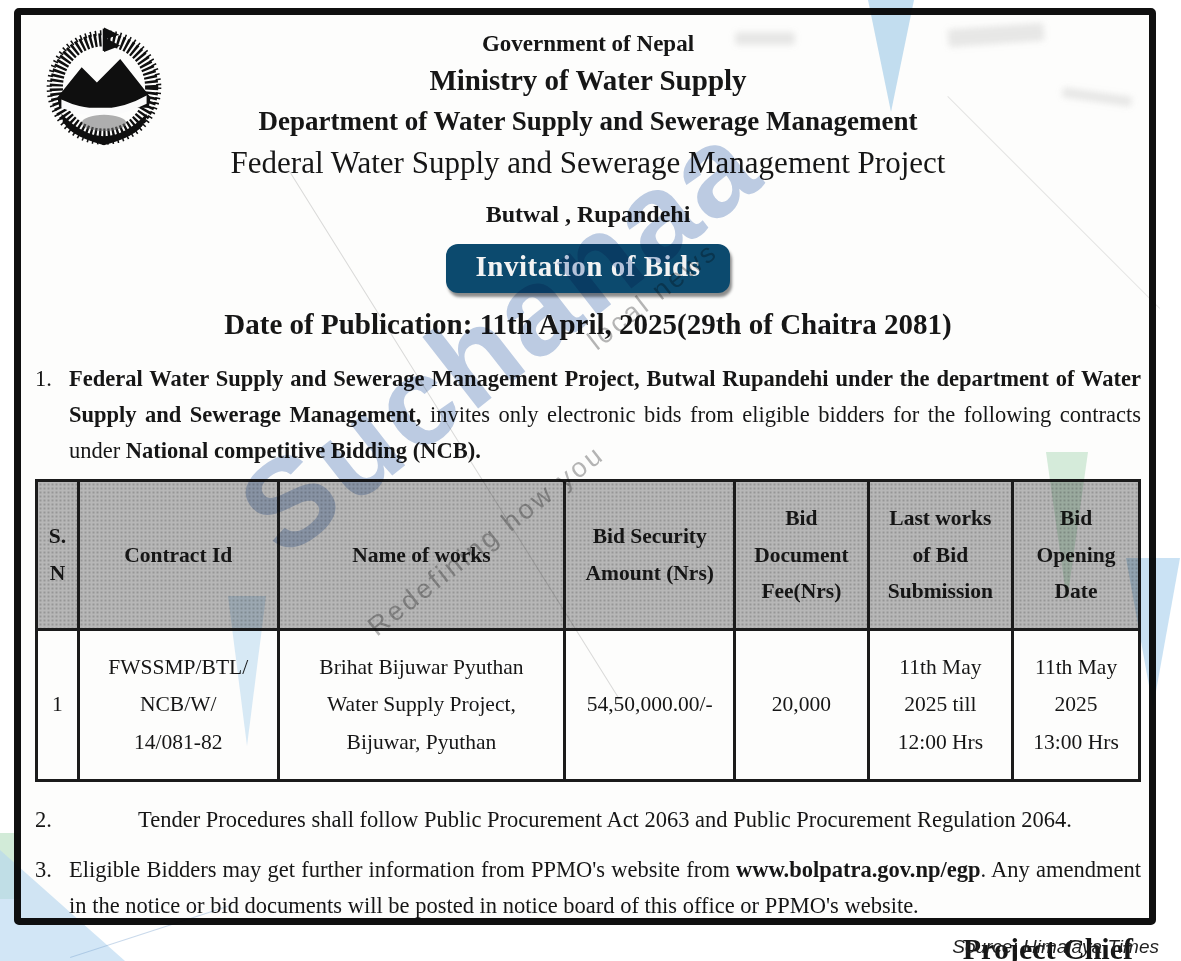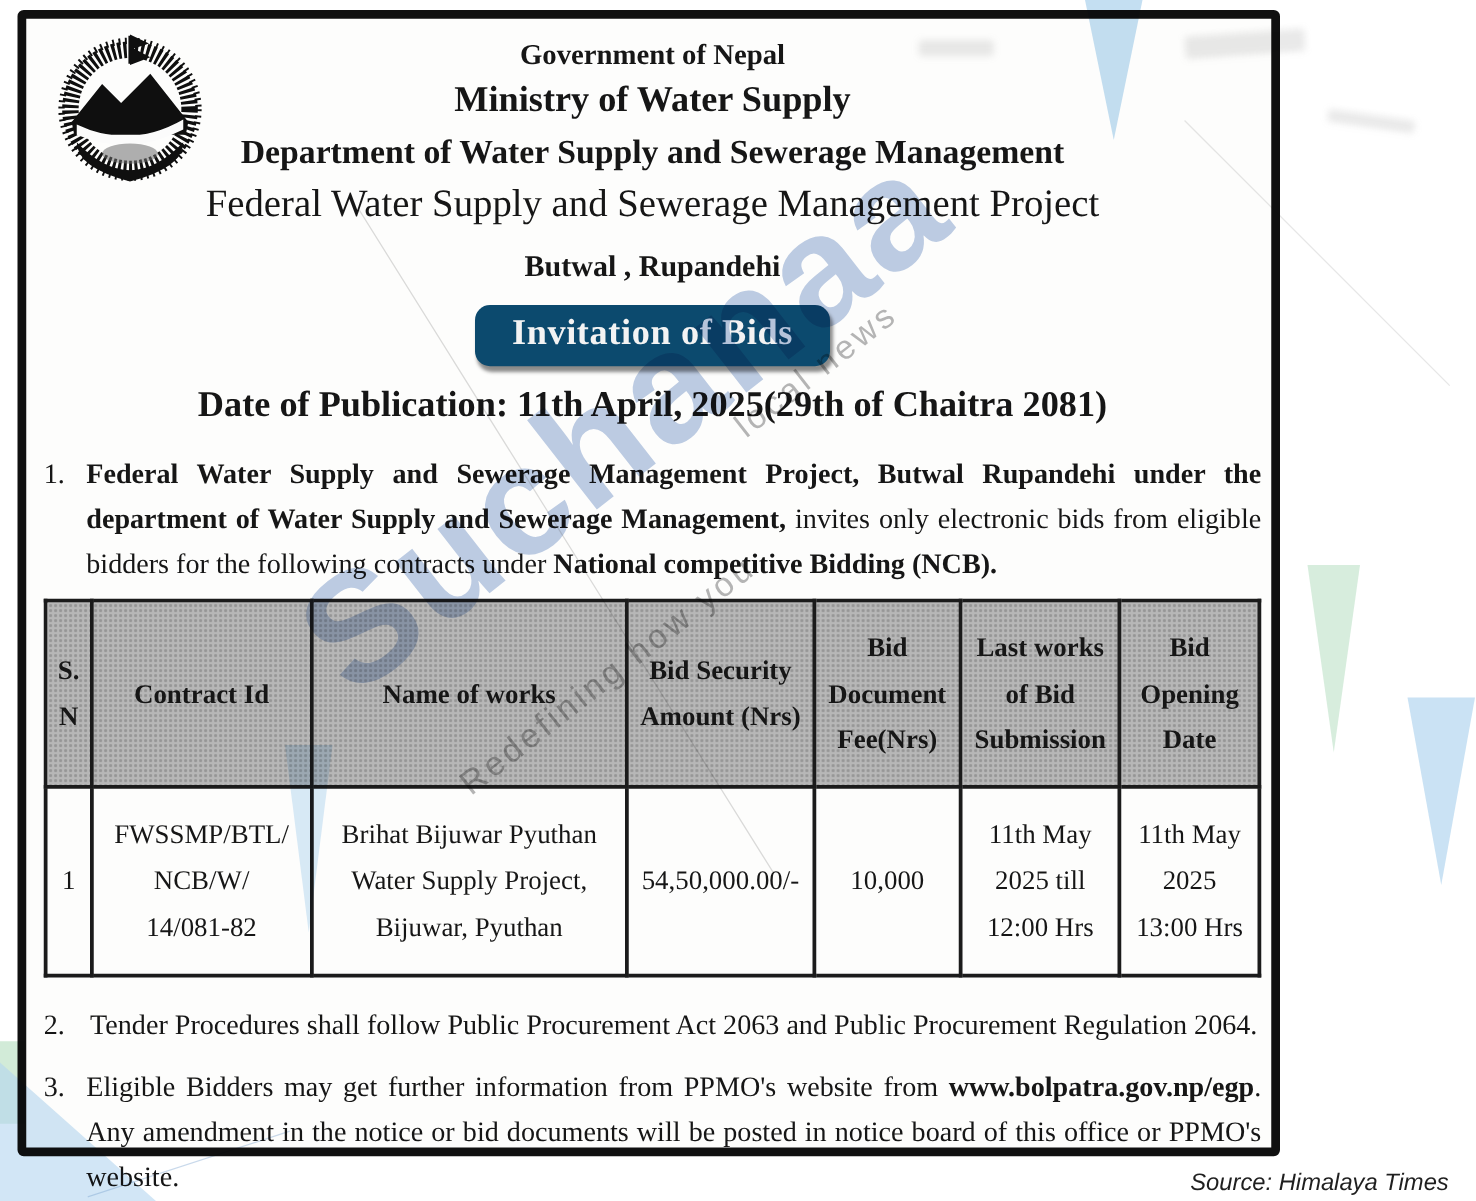--- a/index.html
+++ b/index.html
@@ -3,21 +3,21 @@
 <meta charset="utf-8">
 <style>
   html,body{margin:0;padding:0;}
   body{
     width:1181px;height:961px;position:relative;overflow:hidden;
     background:#ffffff;color:#161616;
     font-family:"Liberation Serif", serif;
   }
   
   .sheet{
-    position:absolute;left:14px;top:8px;width:1010px;height:917px;
+    position:absolute;left:14px;top:8px;width:1142px;height:917px;
     box-sizing:border-box;border:7px solid #101010;border-radius:5px;
     background:#fdfdfc;padding:6px 8px 0 14px;z-index:1;
   }
   
   .hdr{ text-align:center; }
   .h-gov{font-size:23px;font-weight:bold;margin-top:10px;}
   .h-ministry{font-size:29px;font-weight:bold;margin-top:7px;}
   .h-dept{font-size:27px;font-weight:bold;margin-top:9px;}
   .h-project{font-size:31px;font-weight:normal;margin-top:8px;}
   .h-loc{font-size:24px;font-weight:bold;margin-top:20px;}
@@ -152,21 +152,21 @@
     <tbody>
       <tr>
         <td>1</td>
         <td>FWSSMP/BTL/
 NCB/W/
 14/081-82</td>
         <td>Brihat Bijuwar Pyuthan
 Water Supply Project,
 Bijuwar, Pyuthan</td>
         <td>54,50,000.00/-</td>
-        <td>10,000</td>
+        <td>20,000</td>
         <td>11th May
 2025 till
 12:00 Hrs</td>
         <td>11th May
 2025
 13:00 Hrs</td>
       </tr>
     </tbody>
   </table>
 

